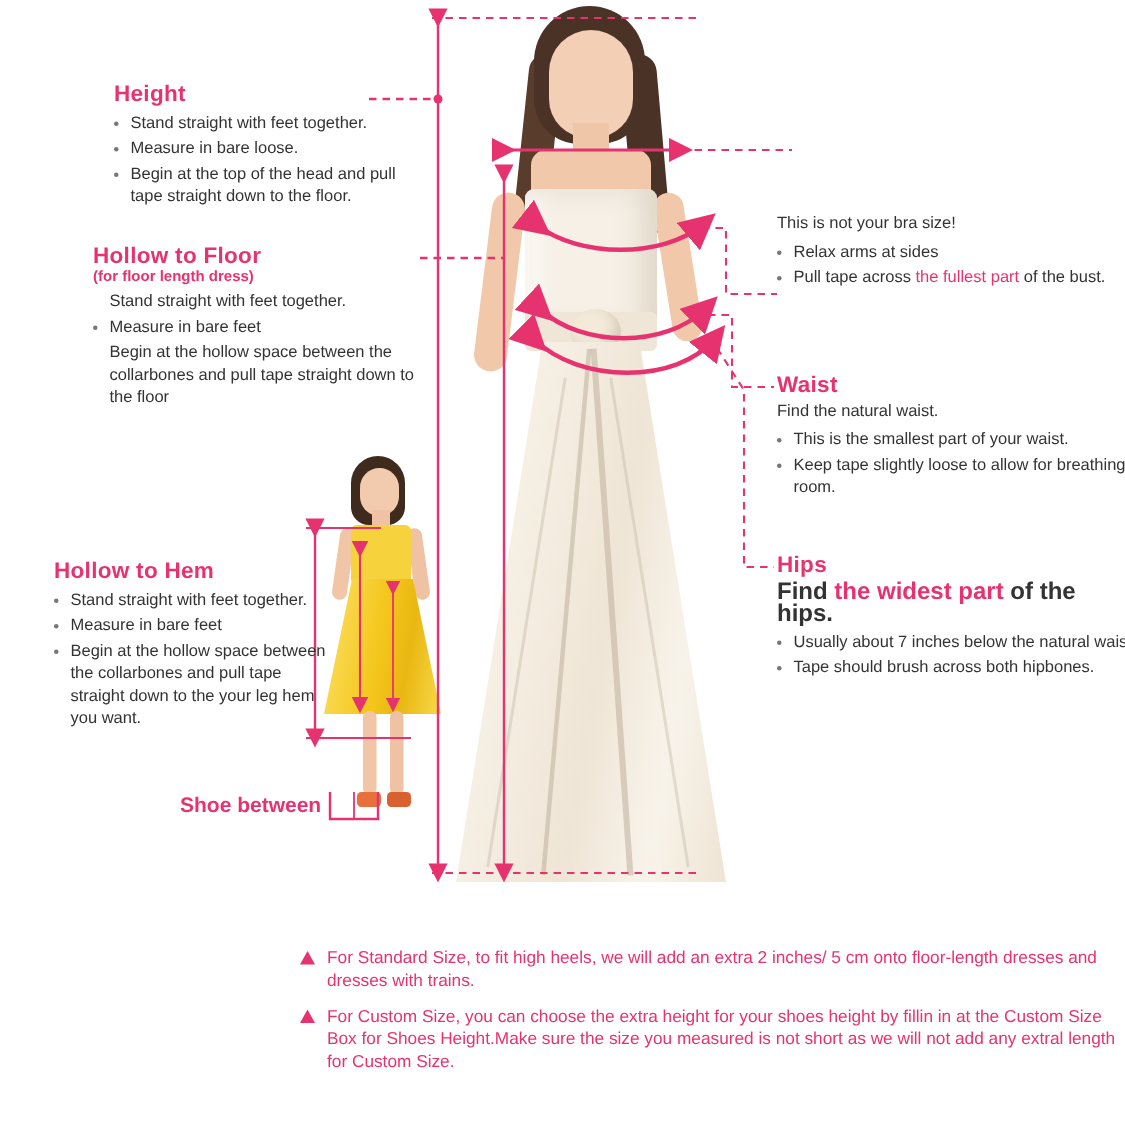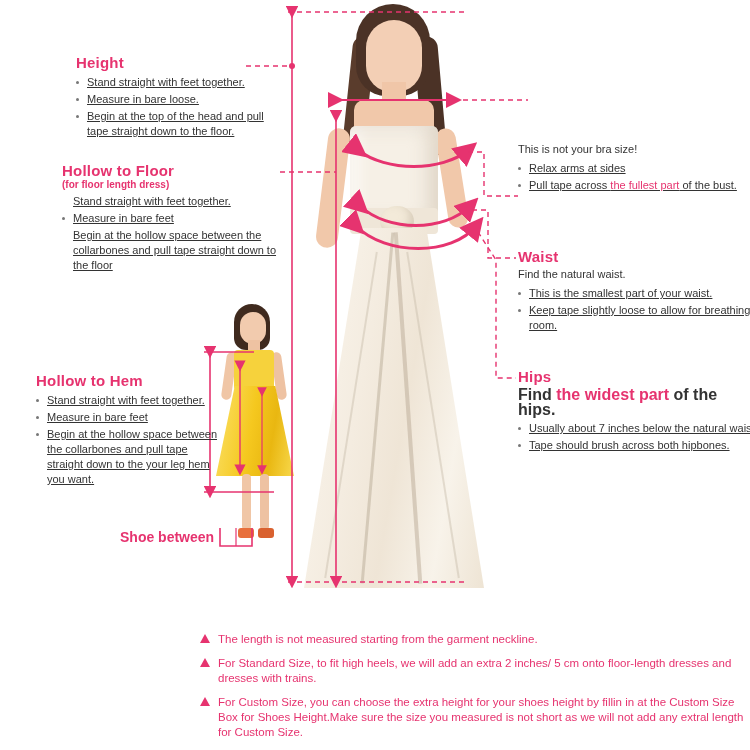--- a/index.html
+++ b/index.html
@@ -53,21 +53,21 @@
   .m-armL{position:absolute;left:14px;top:52px;width:10px;height:48px;border-radius:5px;background:#f0c6a6;transform:rotate(8deg);}
   .m-armR{position:absolute;left:64px;top:52px;width:10px;height:48px;border-radius:5px;background:#eec2a2;transform:rotate(-8deg);}
   .m-shoeL{position:absolute;left:28px;top:228px;width:16px;height:10px;background:#e8703c;border-radius:3px;}
   .m-shoeR{position:absolute;left:48px;top:228px;width:16px;height:10px;background:#d9612f;border-radius:3px;}
 
   
   .hd{color:#e6336f;font-weight:bold;font-size:15px;letter-spacing:.2px;}
   .hd-sub{color:#e6336f;font-size:10px;font-weight:bold;}
   .blk{position:absolute;}
   .blk ul{margin:4px 0 0 0;padding:0;list-style:none;}
-  .blk li{font-size:11px;line-height:15px;color:#333;position:relative;padding-left:11px;margin-bottom:2px;text-decoration:underline;}
+  .blk li{font-size:11px;line-height:15px;color:#333;position:relative;padding-left:11px;margin-bottom:2px;}
   .blk li:before{content:"";position:absolute;left:0;top:6px;width:3px;height:3px;background:#777;border-radius:50%;}
   .blk li.nodot{padding-left:11px;}
   .blk li.nodot:before{display:none;}
   .pk{color:#e6336f;}
 
   .b-height{left:62px;top:54px;width:210px;}
   .b-hollowfloor{left:48px;top:162px;width:218px;}
   .b-hollowhem{left:22px;top:372px;width:182px;}
   .b-shoulder{left:516px;top:90px;width:230px;}
   .b-bust{left:504px;top:140px;width:240px;}
@@ -216,24 +216,20 @@
     </ul>
   </div>
 
   <div class="shoe-label">
     <span class="t">Shoe between</span>
   </div>
 
   <div class="notes">
     <div class="note">
       <span class="tri"></span>
-      <span>The length is not measured starting from the garment neckline.</span>
-    </div>
-    <div class="note">
-      <span class="tri"></span>
       <span>For Standard Size, to fit high heels, we will add an extra 2 inches/ 5  cm onto floor-length dresses and dresses with trains.</span>
     </div>
     <div class="note">
       <span class="tri"></span>
       <span>For Custom Size, you can choose the extra height for your shoes height by fillin in at the Custom Size Box for Shoes Height.Make sure the size you measured is not short as we will not add any extral length for Custom Size.</span>
     </div>
   </div>
 
 </div>
 

